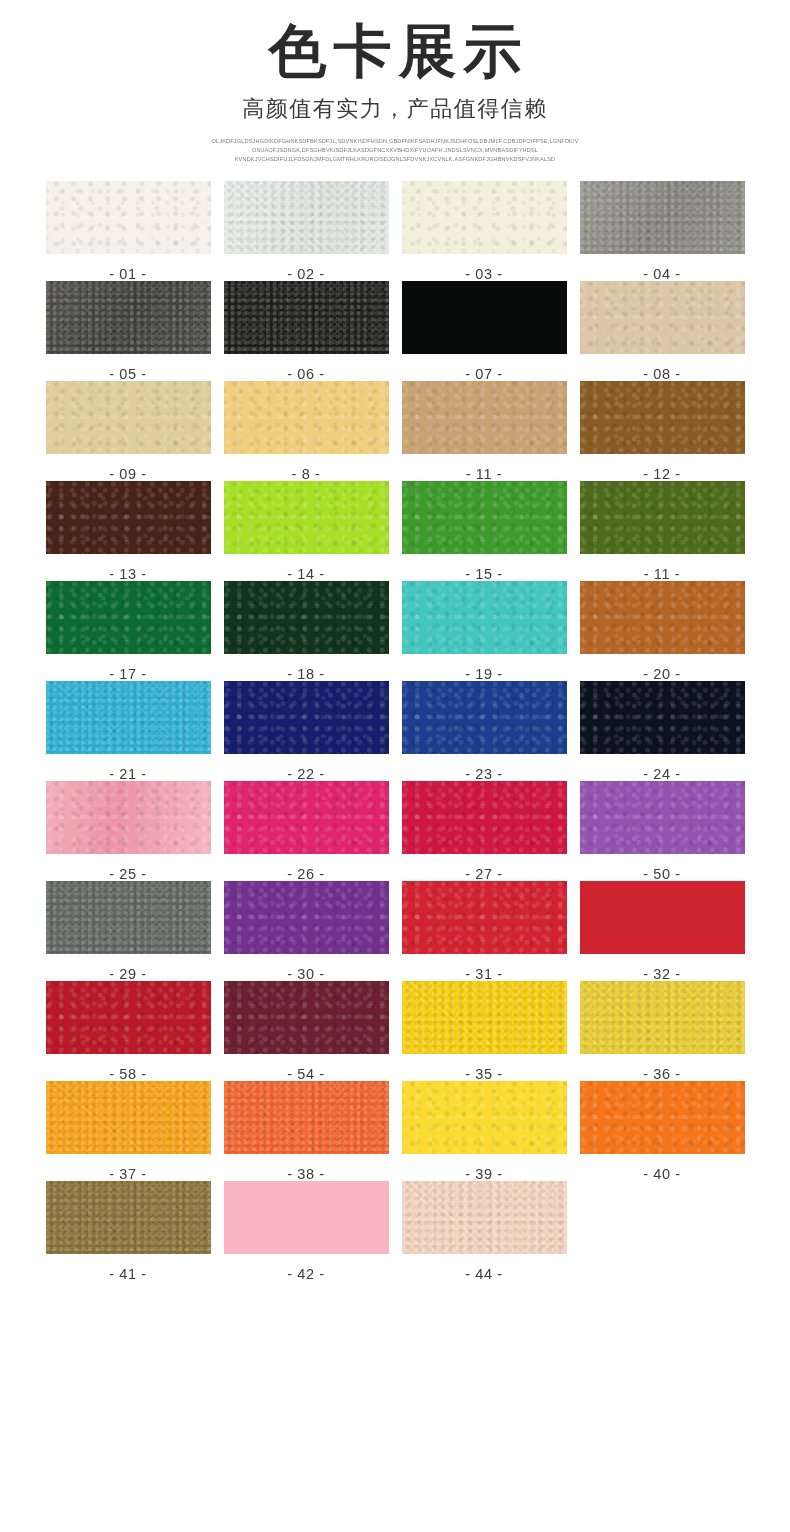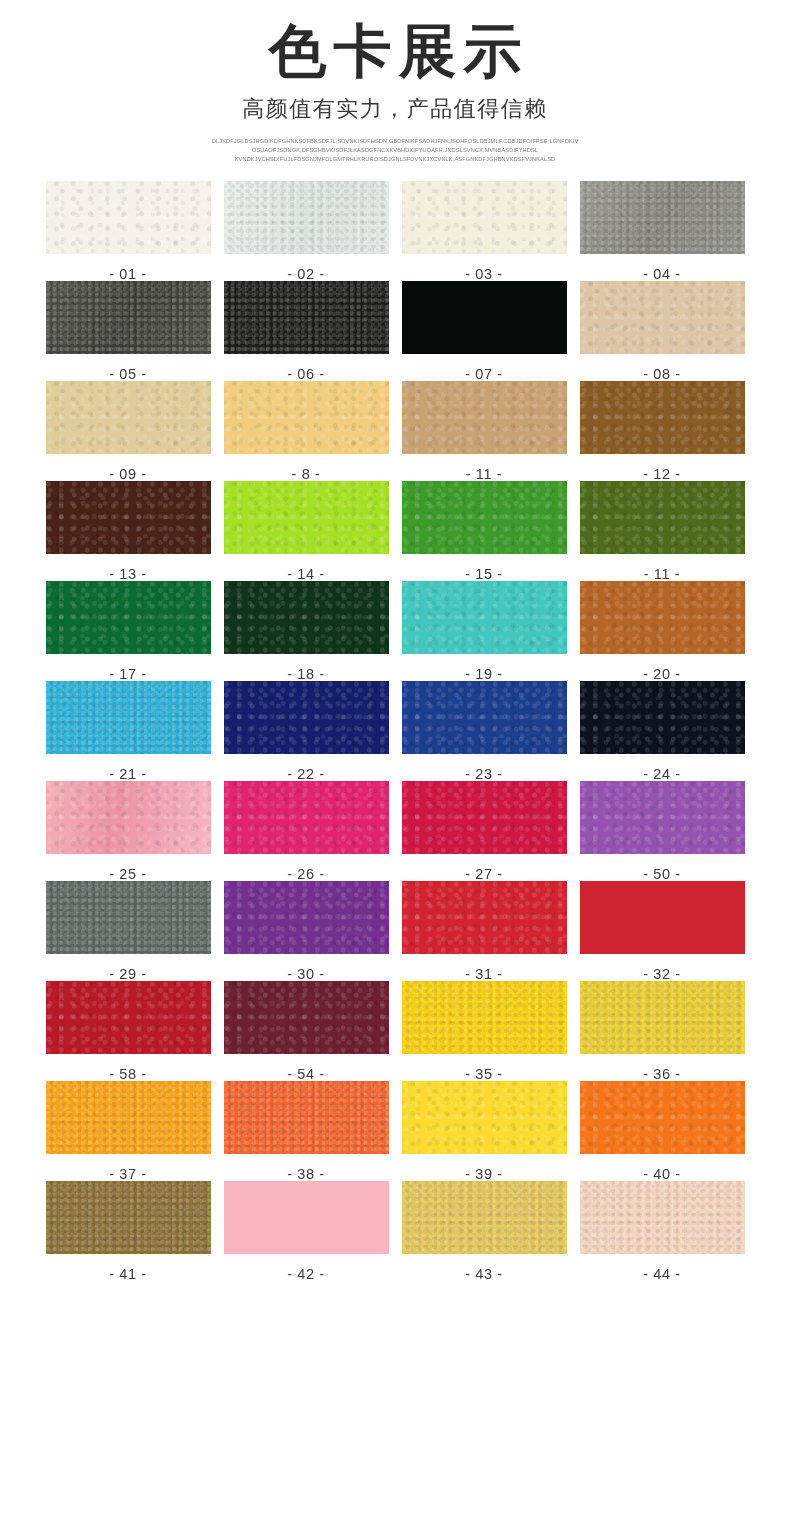--- a/index.html
+++ b/index.html
@@ -297,22 +297,18 @@
       </div>
       <div class="swatch-cell">
         <div class="swatch-chip tex-heavy" style="background: rgb(138, 111, 54);"></div>
         <div class="swatch-label">- 41 -</div>
       </div>
       <div class="swatch-cell">
         <div class="swatch-chip tex-none" style="background: rgb(250, 182, 192);"></div>
         <div class="swatch-label">- 42 -</div>
       </div>
       <div class="swatch-cell">
-        <div class="swatch-chip tex-heavy" style="background: rgb(227, 197, 89);"></div>
-        <div class="swatch-label">- 43 -</div>
-      </div>
-      <div class="swatch-cell">
         <div class="swatch-chip tex-heavy" style="background: rgb(244, 211, 189);"></div>
         <div class="swatch-label">- 44 -</div>
       </div>
     </div>
 
 </div>
 
 </body></html>

